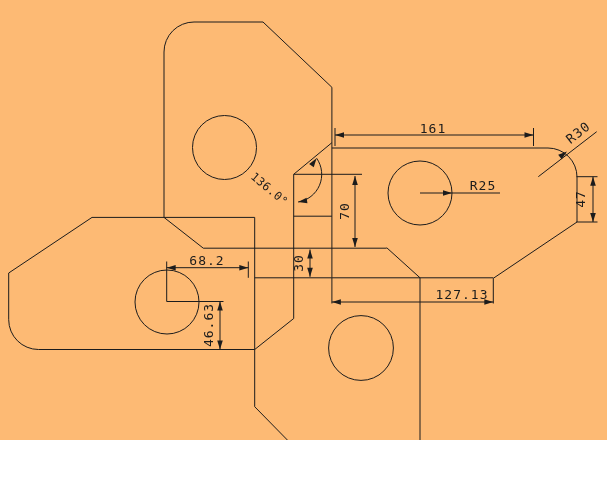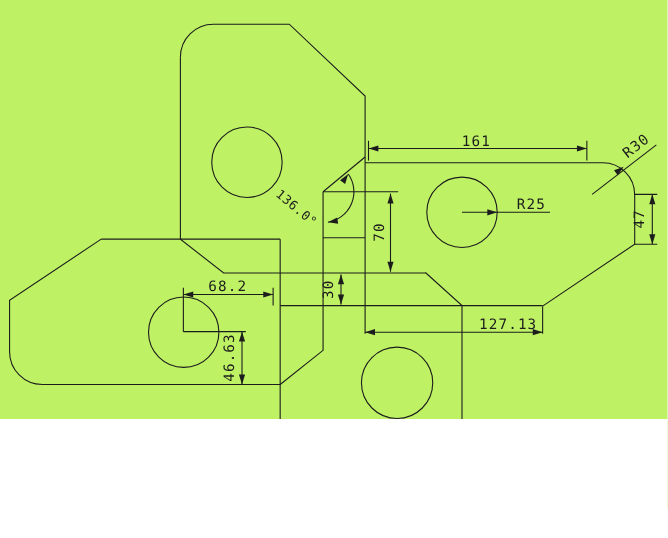--- a/index.html
+++ b/index.html
@@ -1,17 +1,17 @@
 <!DOCTYPE html>
 <html><head>
 <meta charset="utf-8">
 <style>
   html,body{margin:0;padding:0;background:#ffffff;}
   .canvas-wrap{
-    width:607px;height:381px;background:#bef264;overflow:hidden;position:relative;
+    width:607px;height:440px;background:#fdba74;overflow:hidden;position:relative;
     font-family:"DejaVu Sans Mono","Liberation Mono",monospace;
   }
   svg{display:block;}
   .outline{stroke:#1c1c1c;stroke-width:1;fill:none;}
   .dim{stroke:#1c1c1c;stroke-width:1;fill:none;}
   .arrow{fill:#1c1c1c;stroke:none;}
   text{
     font-family:"DejaVu Sans Mono","Liberation Mono",monospace;
     font-size:13px;fill:#1c1c1c;letter-spacing:1px;
   }

